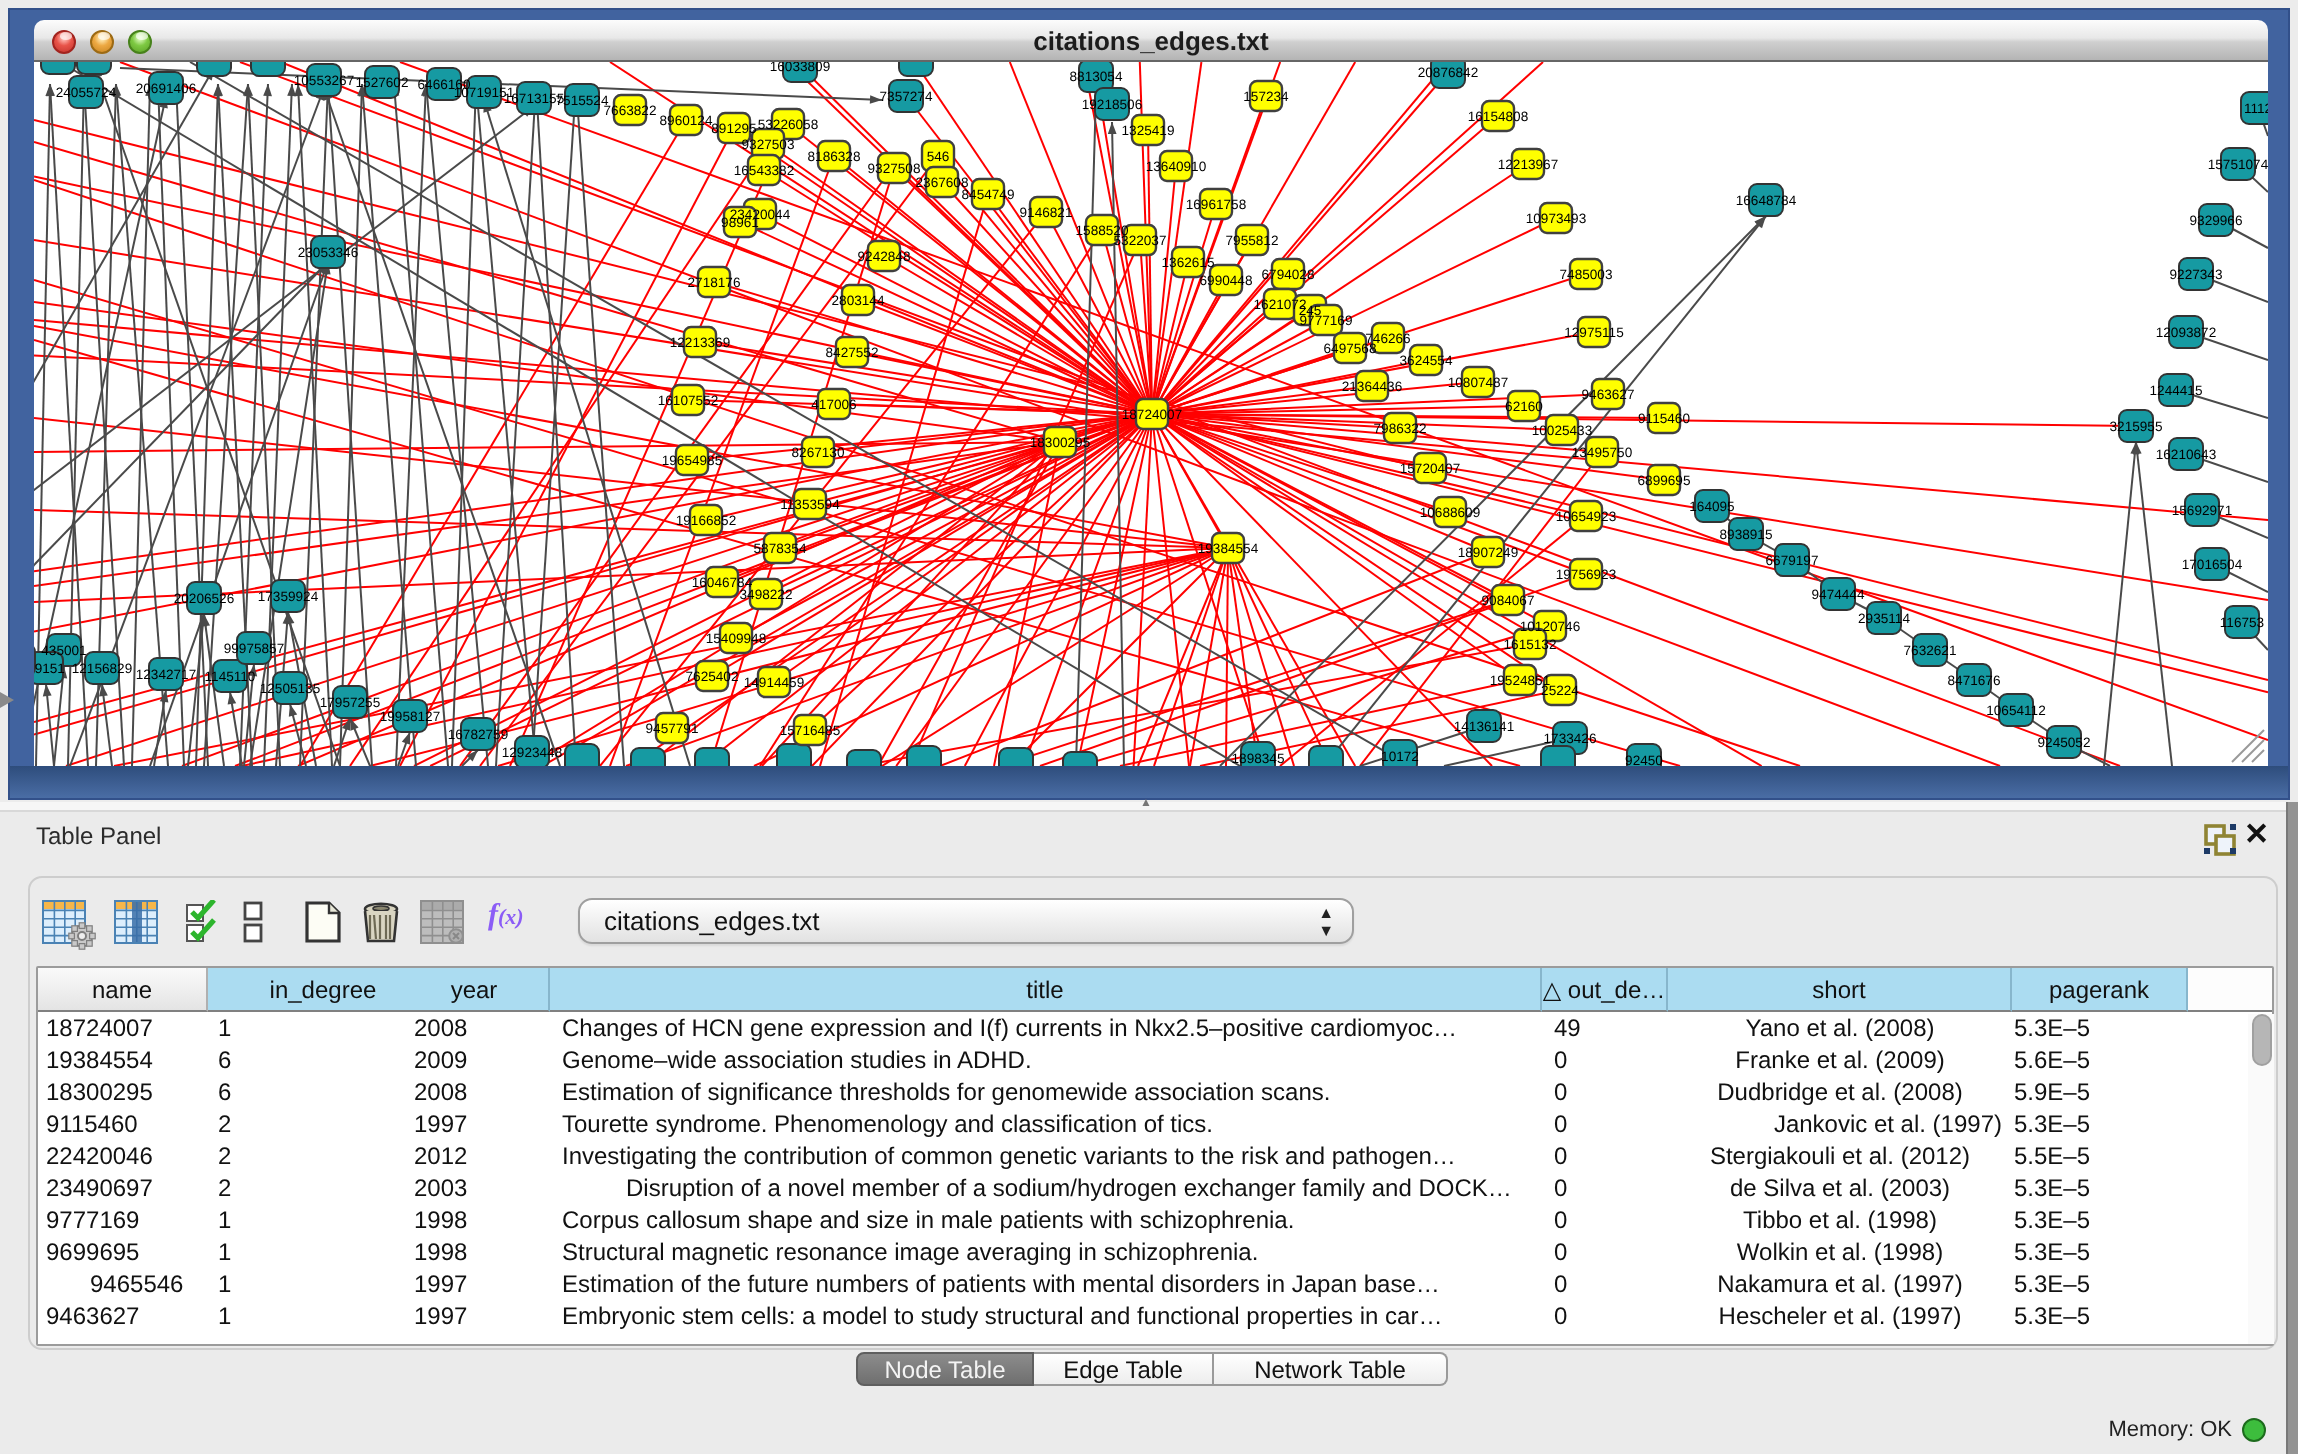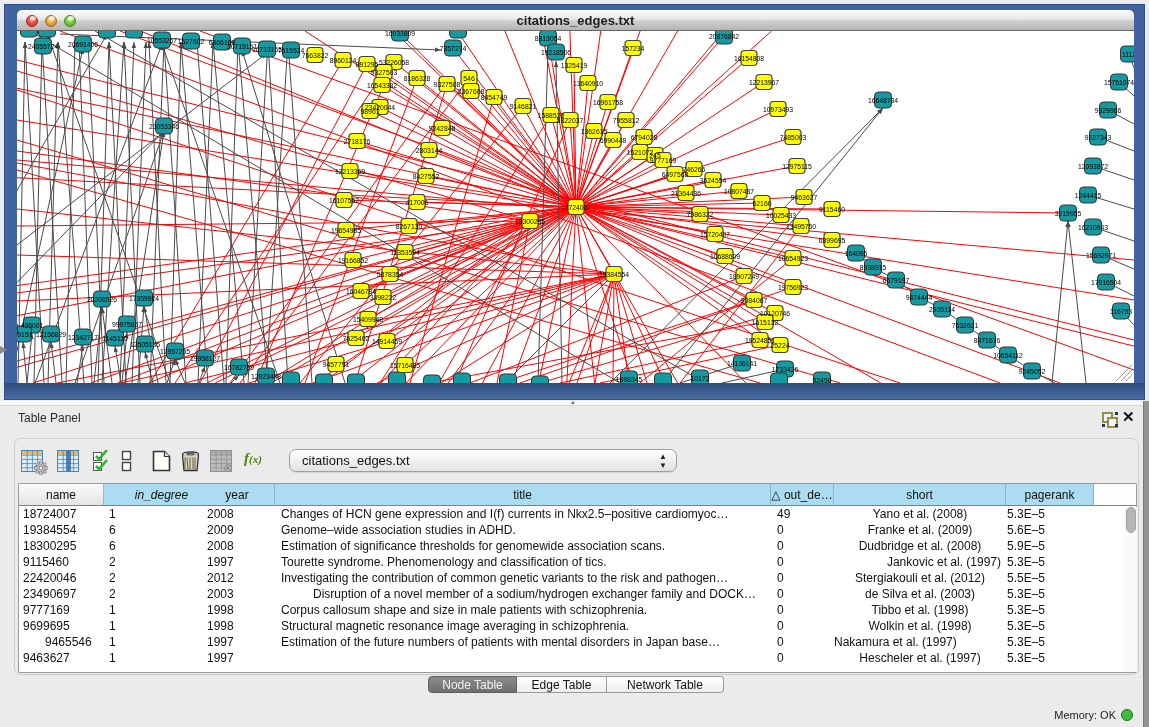--- a/index.html
+++ b/index.html
@@ -922,27 +922,27 @@
         <line x1="6.2" y1="1" x2="6.2" y2="21" stroke="#8f8f8f" stroke-width="0.8"></line>
         <line x1="11.4" y1="1" x2="11.4" y2="21" stroke="#8f8f8f" stroke-width="0.8"></line>
         <line x1="16.6" y1="1" x2="16.6" y2="21" stroke="#8f8f8f" stroke-width="0.8"></line>
         <line x1="1" y1="5.2" x2="21" y2="5.2" stroke="#8f8f8f" stroke-width="0.8"></line>
         <line x1="1" y1="9.4" x2="21" y2="9.4" stroke="#8f8f8f" stroke-width="0.8"></line>
         <line x1="1" y1="13.6" x2="21" y2="13.6" stroke="#8f8f8f" stroke-width="0.8"></line>
         <line x1="1" y1="17.8" x2="21" y2="17.8" stroke="#8f8f8f" stroke-width="0.8"></line>
         <circle cx="18" cy="18" r="3.4" fill="#b0b0b0" stroke="#909090"></circle>
         <path d="M16.5 16.5 l3 3 M19.5 16.5 l-3 3" stroke="#888" stroke-width="1"></path>
       </svg>
-      <div style="position:absolute;left:230px;top:6px;font-family:'Liberation Serif',serif;font-style:italic;font-weight:bold;font-size:15px;color:#4d7c0f;">f<span style="font-size:11px;">(x)</span></div>
+      <div style="position:absolute;left:230px;top:6px;font-family:'Liberation Serif',serif;font-style:italic;font-weight:bold;font-size:15px;color:#8b5cf6;">f<span style="font-size:11px;">(x)</span></div>
     </div>
     <div id="dropdown">citations_edges.txt<div id="dd-spin">▲<br>▼</div></div>
 
     <div id="tablewrap">
       <div class="th th0" style="left:0px;width:85px;">name</div>
-      <div class="th" style="left:85px;width:116px;font-style:italic;">in_degree</div>
+      <div class="th" style="left:85px;width:116px;">in_degree</div>
       <div class="th" style="left:181px;width:75px;">year</div>
       <div class="th" style="left:256px;width:496px;">title</div>
       <div class="th" style="left:752px;width:63px;">△ out_de…</div>
       <div class="th" style="left:815px;width:172px;">short</div>
       <div class="th" style="left:987px;width:88px;">pagerank</div>
       <div class="th0 th" style="left:1075px;width:42px;border-right:none;background:#fdfdfd;"></div>
       <div class="tcell" style="left:4px;top:23px;">18724007</div>
       <div class="tcell" style="left:90px;top:23px;">1</div>
       <div class="tcell" style="left:188px;top:23px;">2008</div>
       <div class="tcell" style="left:262px;top:23px;">Changes of HCN gene expression and I(f) currents in Nkx2.5–positive cardiomyoc…</div>
@@ -996,25 +996,26 @@
       <div class="tcell" style="left:188px;top:135px;">1998</div>
       <div class="tcell" style="left:262px;top:135px;">Structural magnetic resonance image averaging in schizophrenia.</div>
       <div class="tcell" style="left:758px;top:135px;">0</div>
       <div class="tcell" style="left:815px;width:172px;top:135px;text-align:center;">Wolkin et al. (1998)</div>
       <div class="tcell" style="left:988px;top:135px;">5.3E–5</div>
       <div class="tcell" style="left:4px;top:151px;margin-left:22px;">9465546</div>
       <div class="tcell" style="left:90px;top:151px;">1</div>
       <div class="tcell" style="left:188px;top:151px;">1997</div>
       <div class="tcell" style="left:262px;top:151px;">Estimation of the future numbers of patients with mental disorders in Japan base…</div>
       <div class="tcell" style="left:758px;top:151px;">0</div>
-      <div class="tcell" style="left:815px;width:172px;top:151px;">Nakamura et al. (1997)</div>
+      <div class="tcell" style="left:815px;width:172px;top:151px;text-align:center;">Nakamura et al. (1997)</div>
       <div class="tcell" style="left:988px;top:151px;">5.3E–5</div>
       <div class="tcell" style="left:4px;top:167px;">9463627</div>
       <div class="tcell" style="left:90px;top:167px;">1</div>
       <div class="tcell" style="left:188px;top:167px;">1997</div>
+      <div class="tcell" style="left:262px;top:167px;">Embryonic stem cells: a model to study structural and functional properties in car…</div>
       <div class="tcell" style="left:758px;top:167px;">0</div>
       <div class="tcell" style="left:815px;width:172px;top:167px;text-align:center;">Hescheler et al. (1997)</div>
       <div class="tcell" style="left:988px;top:167px;">5.3E–5</div>
       <div id="vsb">
         <div id="vsb-thumb"></div>
       </div>
     </div>
 
     <div id="segctl">
       <div class="seg sel" style="left:0;width:89px;border-radius:4px 0 0 4px;">Node Table</div>

